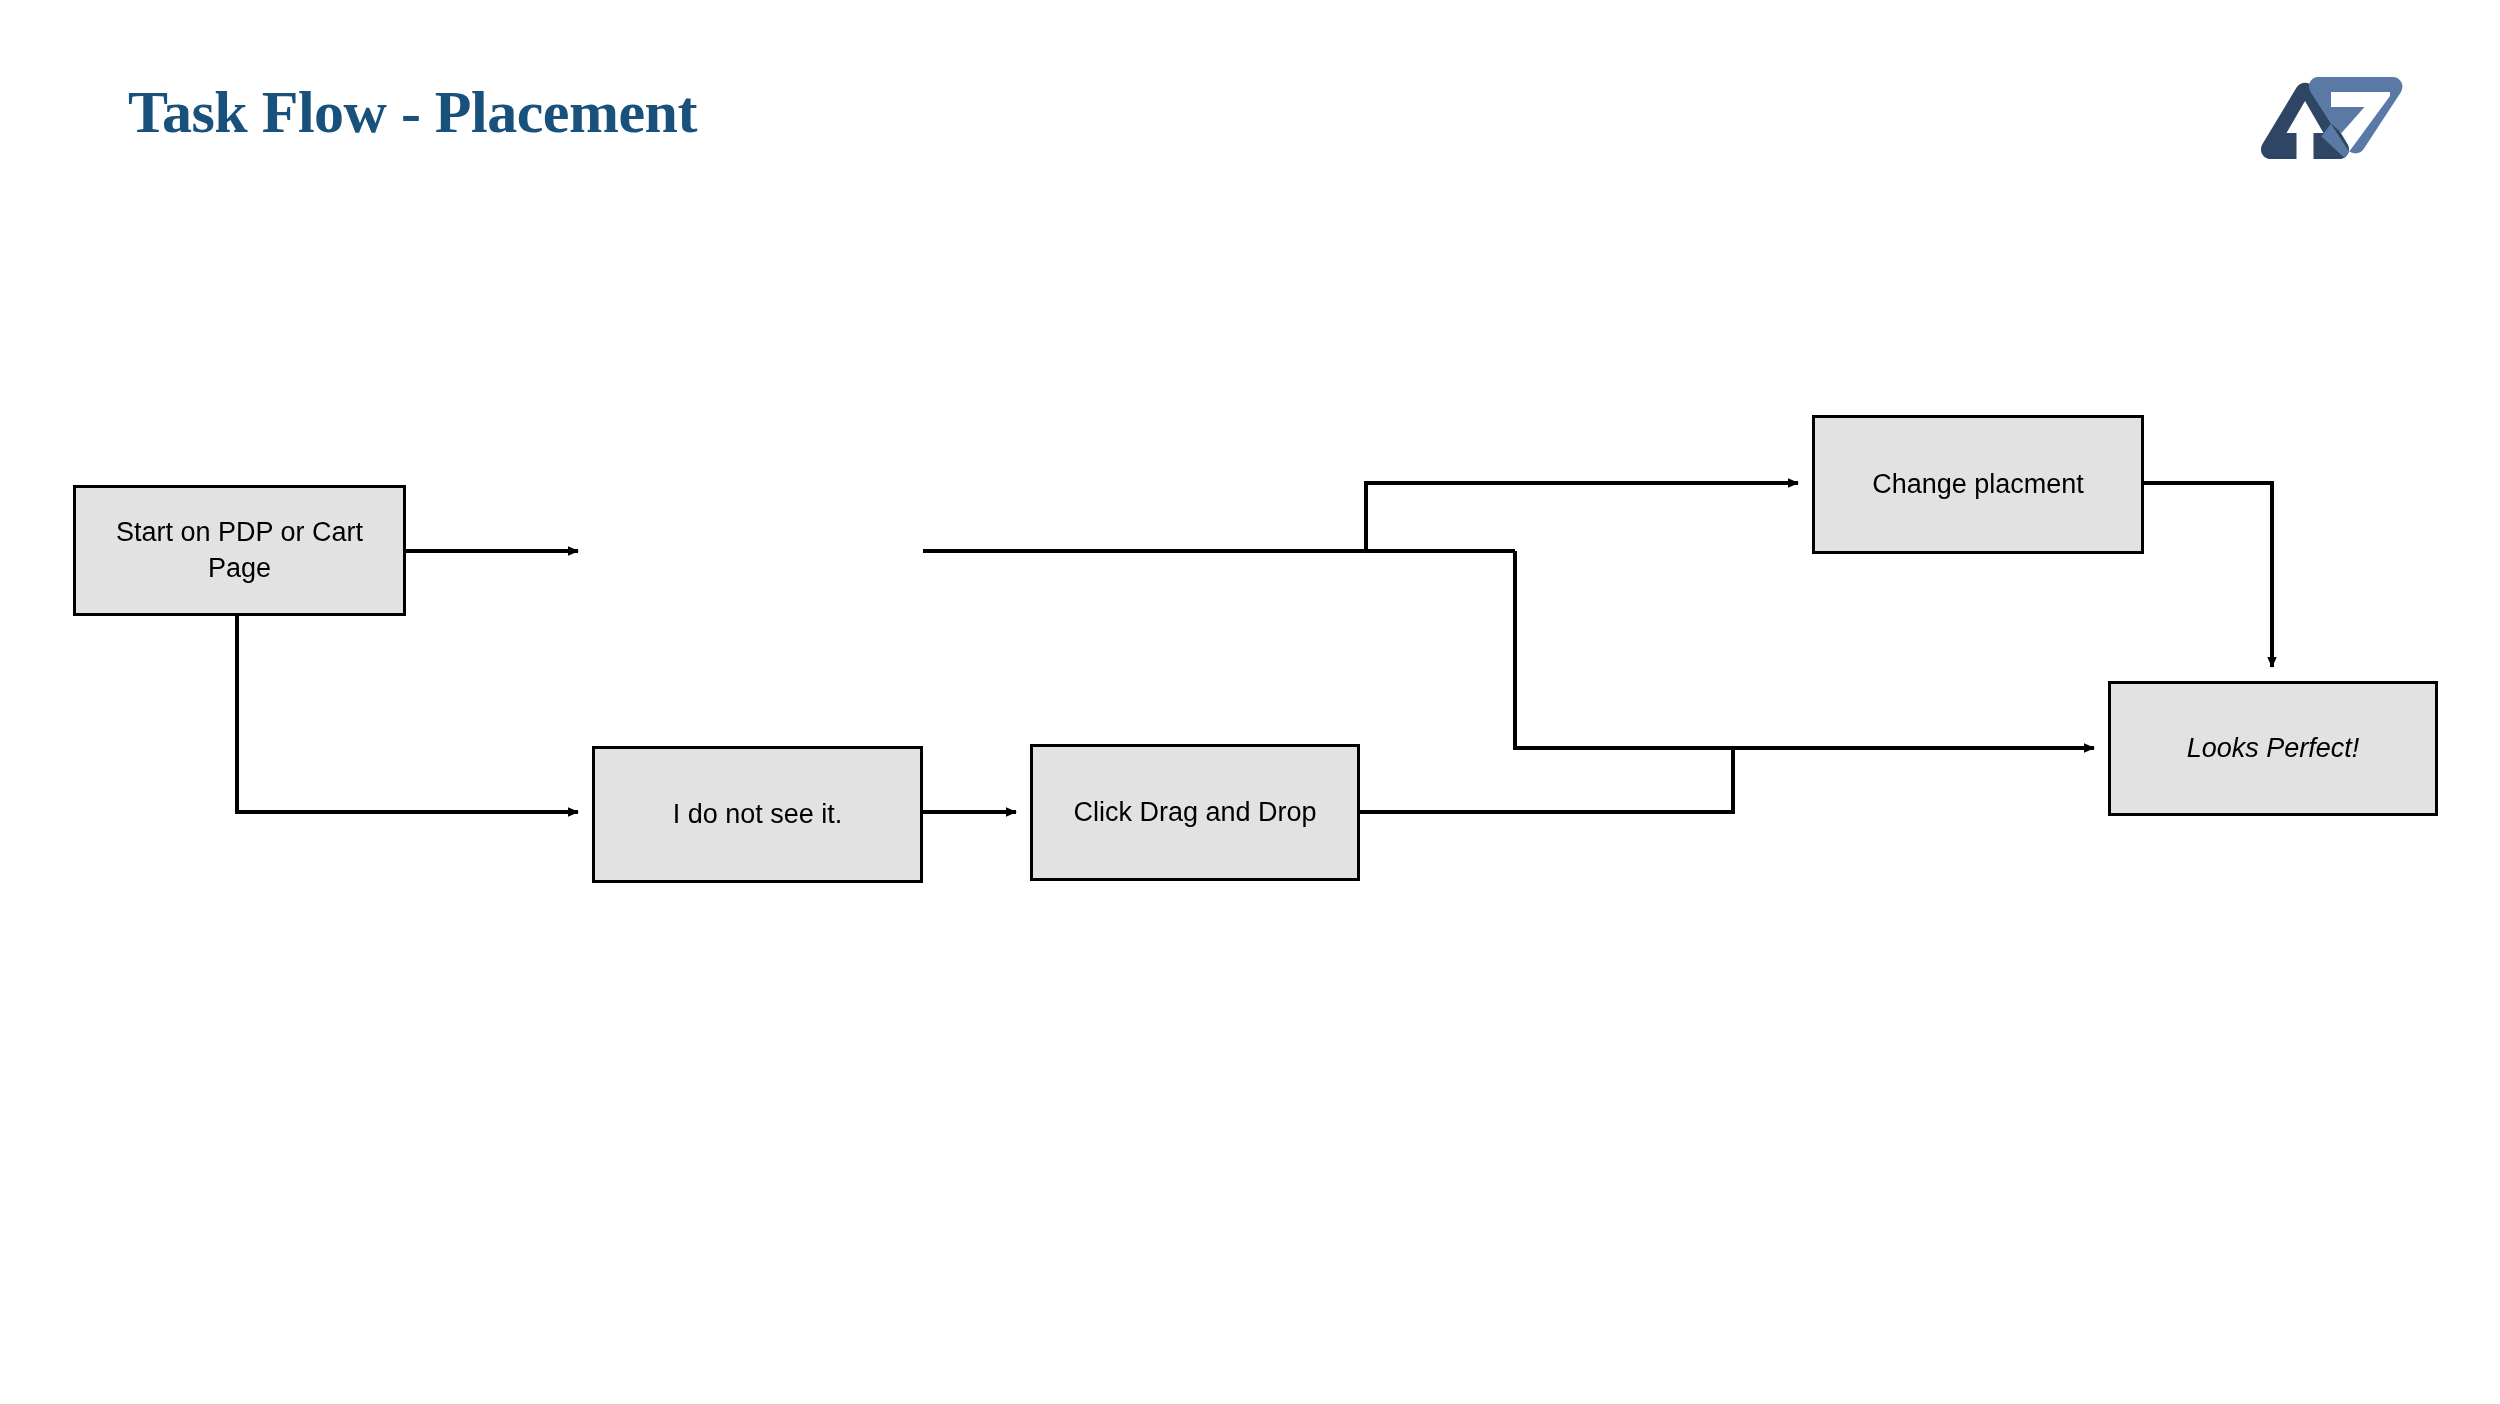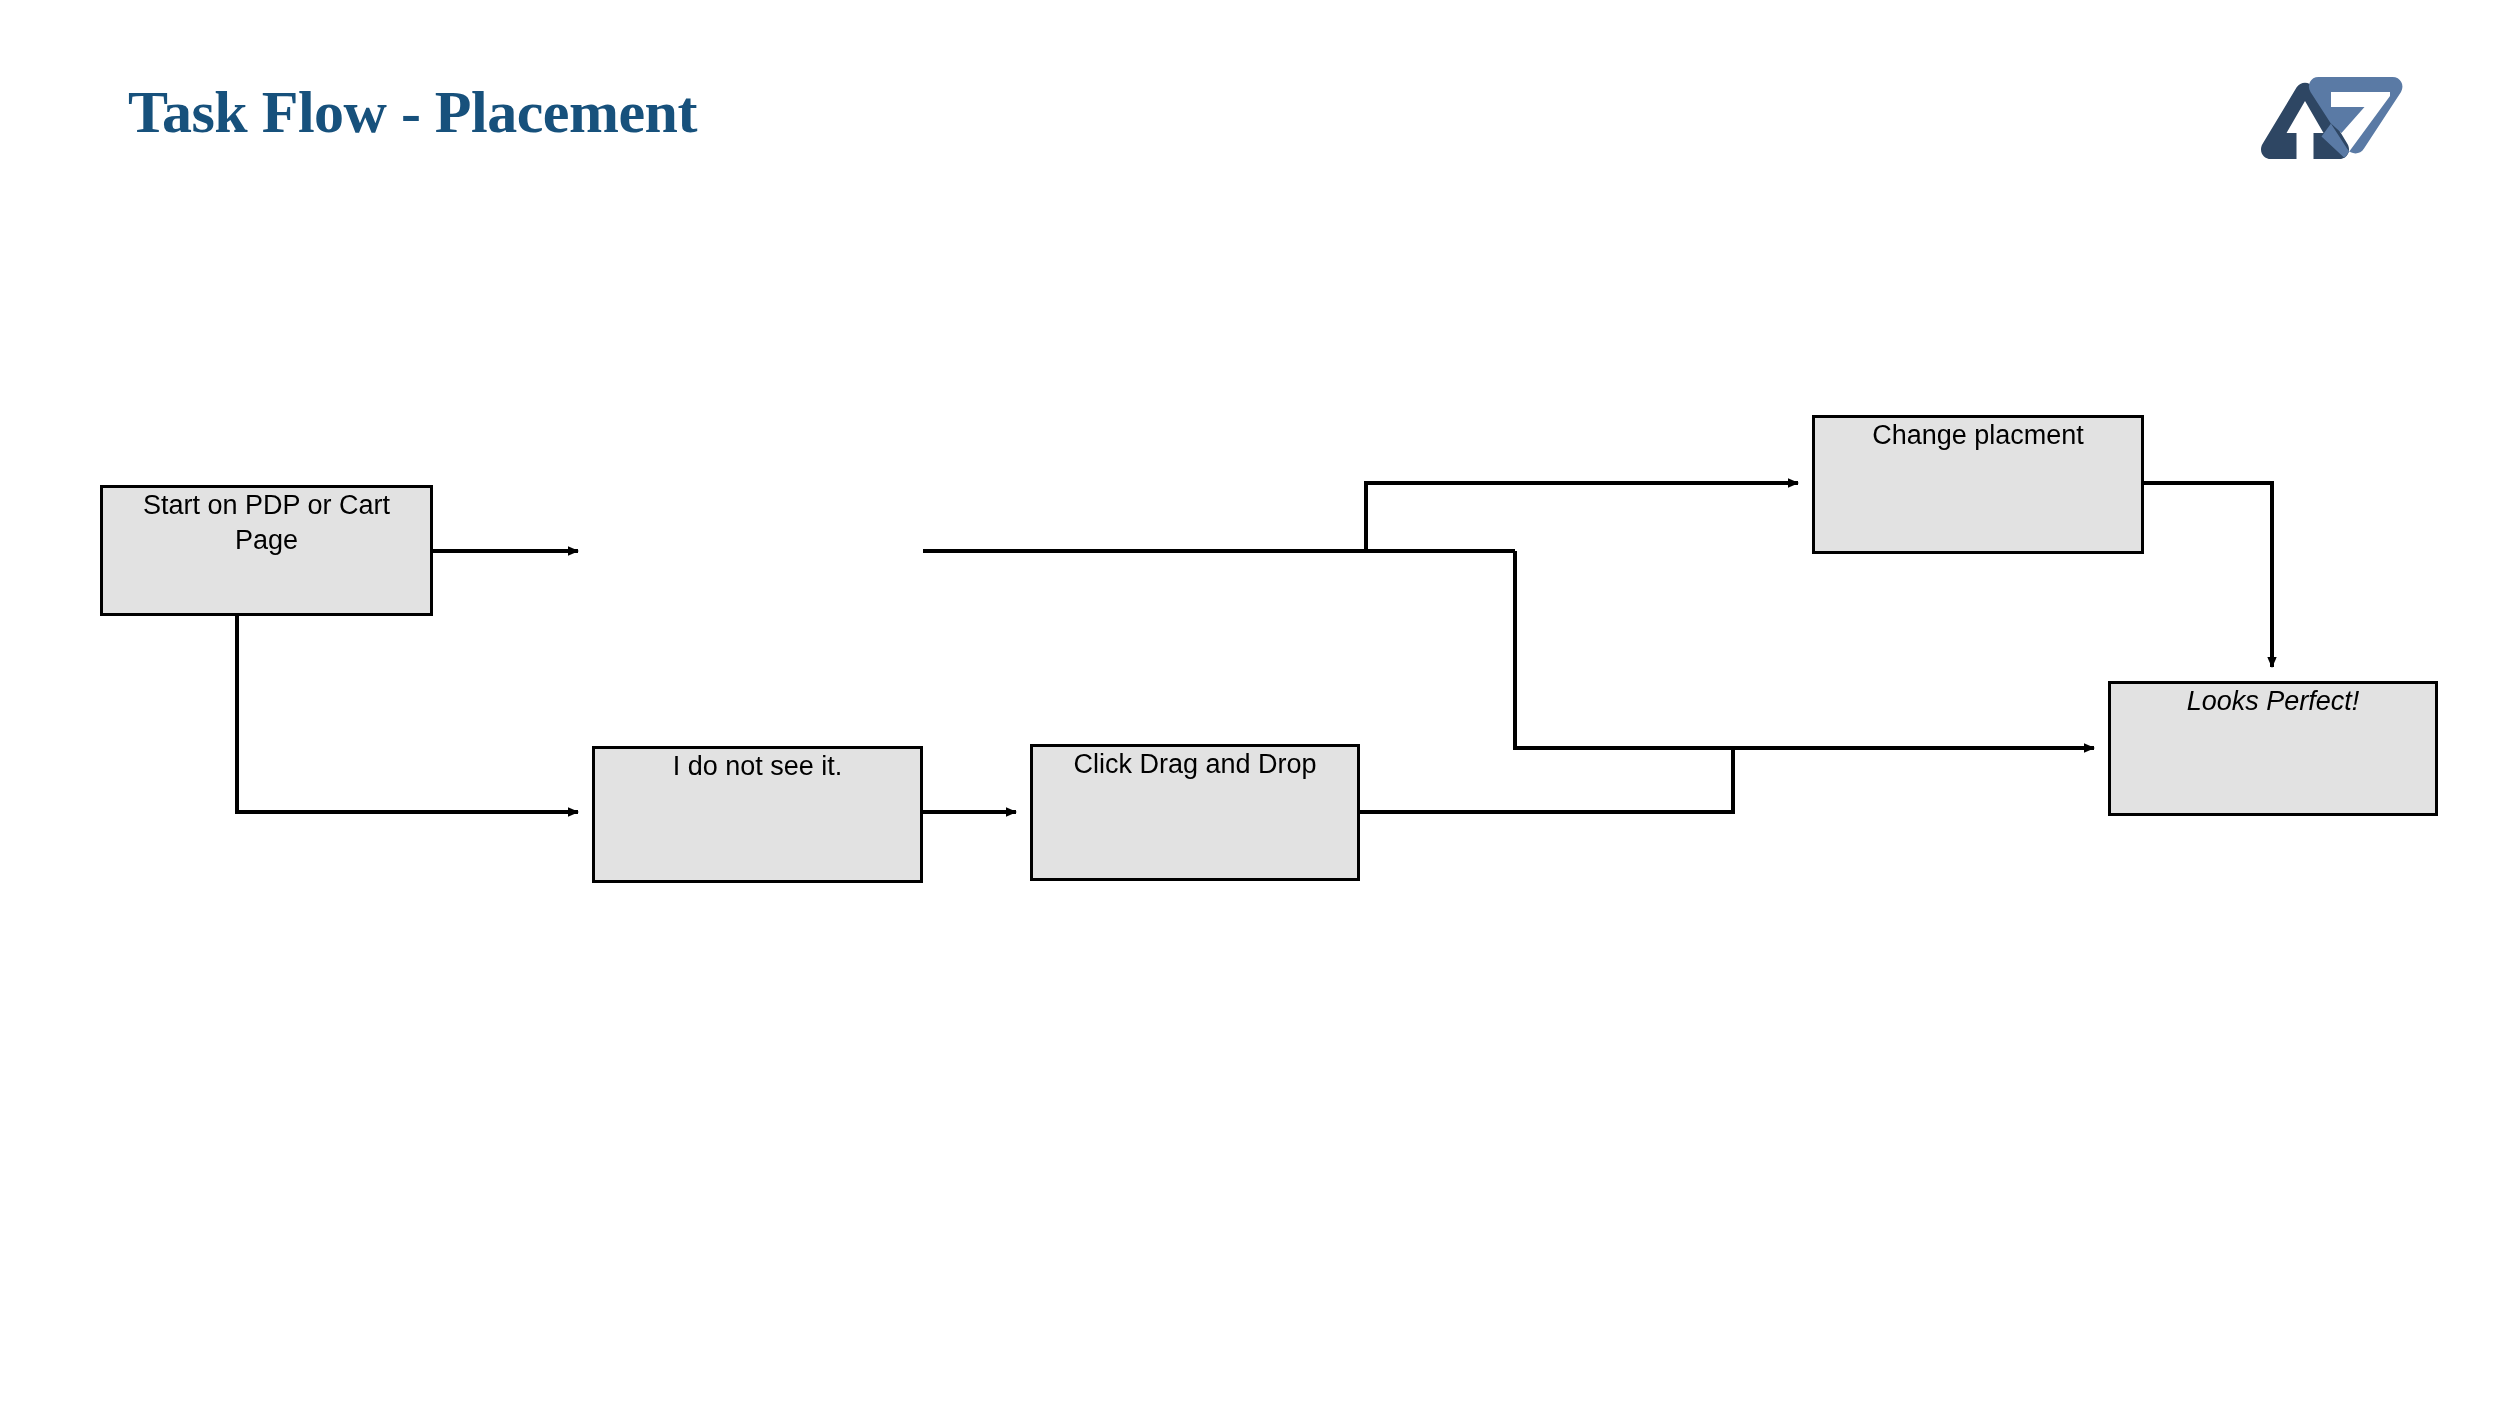--- a/index.html
+++ b/index.html
@@ -59,35 +59,35 @@
     display: block;
   }
 
   
   .flow-node {
     position: absolute;
     box-sizing: border-box;
     background: #e2e2e2;
     border: 3px solid #000000;
     display: flex;
-    align-items: flex-start;
+    align-items: center;
     justify-content: center;
     text-align: center;
     z-index: 3;
   }
   .flow-node .node-label {
     font-family: "Liberation Sans", sans-serif;
     font-size: 27px;
     font-weight: normal;
     color: #000000;
     line-height: 1.30;
     padding: 0 12px;
   }
 
-  #node-start        { left: 73px;   top: 485px; width: 333px; height: 131px; margin-left: 27px; }
+  #node-start        { left: 73px;   top: 485px; width: 333px; height: 131px; }
   #node-instant      { left: 592px;  top: 483px; width: 331px; height: 136px; }
   #node-notsee       { left: 592px;  top: 746px; width: 331px; height: 137px; }
   #node-dragdrop     { left: 1030px; top: 744px; width: 330px; height: 137px; }
   #node-change       { left: 1812px; top: 415px; width: 332px; height: 139px; }
   #node-perfect      { left: 2108px; top: 681px; width: 330px; height: 135px; font-style: italic; }
 </style>
 </head>
 <body>
 
 <div id="slide-header">

